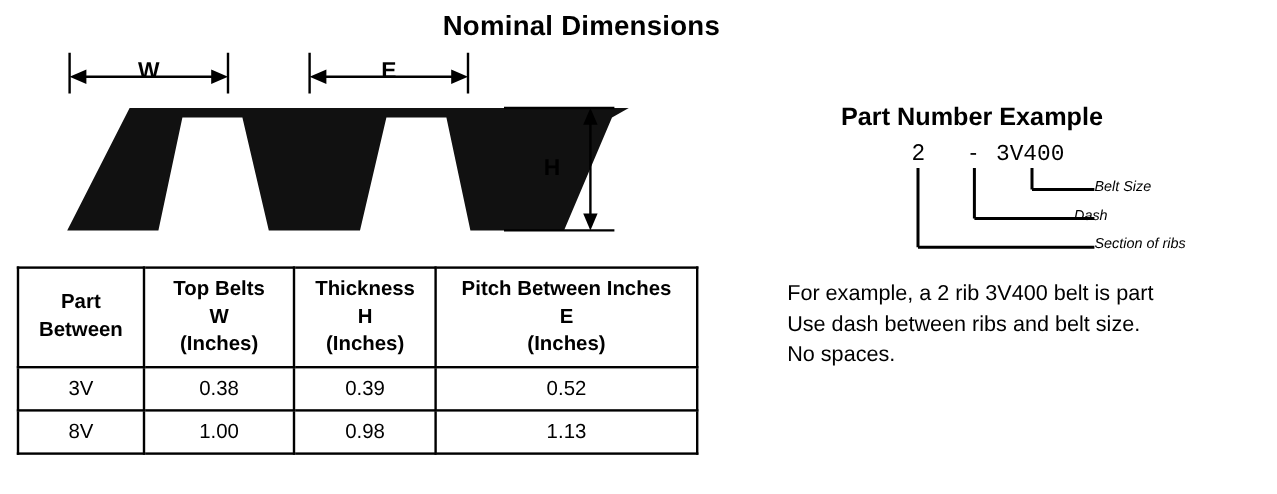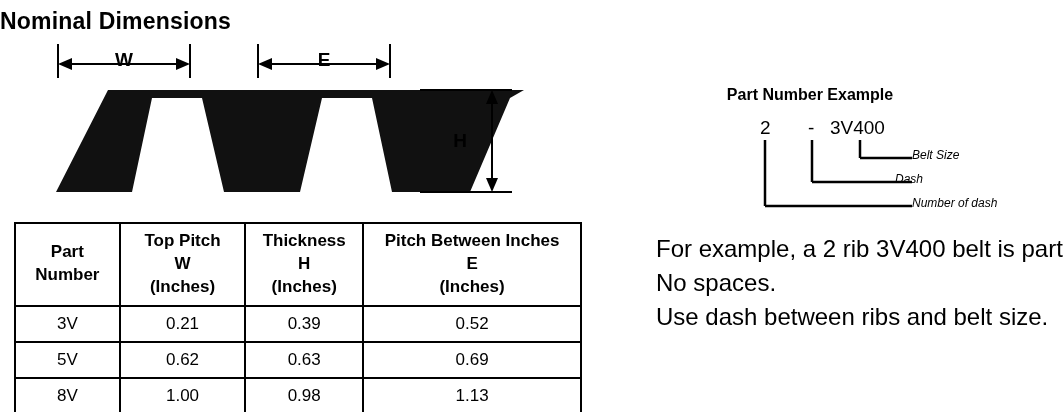--- a/index.html
+++ b/index.html
@@ -23,21 +23,21 @@
     top: 0;
     width: 600px;
     height: 412px;
   }
 
   #diagram-title {
     position: absolute;
     left: 0;
     top: 8px;
     width: 600px;
-    text-align: left;
+    text-align: right;
     font-size: 23px;
     font-weight: bold;
     letter-spacing: 0.2px;
   }
 
   
   .dim-row {
     position: absolute;
     height: 24px;
   }
@@ -93,48 +93,48 @@
     top: 0;
     width: 464px;
     height: 412px;
   }
   #pn-title {
     position: absolute;
     left: 0;
     top: 86px;
     width: 420px;
     text-align: center;
-    font-size: 16px;
+    font-size: 21px;
     font-weight: bold;
   }
   #pn-parts {
     position: absolute;
     top: 117px;
     left: 0;
     width: 420px;
     text-align: center;
     font-size: 19px;
   }
   #pn-parts .p-qty { position: absolute; left: 160px; top: 0; }
   #pn-parts .p-dash { position: absolute; left: 208px; top: 0; }
-  #pn-parts .p-size { position: absolute; left: 230px; top: 0; }
+  #pn-parts .p-size { position: absolute; left: 230px; top: 0; font-family: Liberation Mono, monospace; }
 
   .callout-label {
     position: absolute;
     font-size: 12px;
     white-space: nowrap;
     font-style: italic;
   }
 
   #pn-text {
     position: absolute;
     left: 56px;
     top: 232px;
     width: 400px;
-    font-size: 24px;
+    font-size: 18px;
     line-height: 1.42;
   }
   #pn-text div { white-space: nowrap; }
 </style>
 </head>
 <body>
 
 <div id="left-panel">
 
   <div id="diagram-title">Nominal Dimensions</div>
@@ -180,51 +180,45 @@
     <colgroup>
       <col class="c1">
         <col class="c2">
         <col class="c3">
         <col class="c4">
     </colgroup>
     <thead>
       <tr>
         <th>
           <span>Part</span><br>
-          <span>Number</span>
-        </th>
-        <th>
-          <span>Top Pitch</span><br>
+          <span>Between</span>
+        </th>
+        <th>
+          <span>Top Belts</span><br>
           <span>W</span><br>
           <span>(Inches)</span>
         </th>
         <th>
           <span>Thickness</span><br>
           <span>H</span><br>
           <span>(Inches)</span>
         </th>
         <th>
           <span>Pitch Between Inches</span><br>
           <span>E</span><br>
           <span>(Inches)</span>
         </th>
       </tr>
     </thead>
     <tbody>
       <tr>
         <td>3V</td>
-        <td>0.21</td>
+        <td>0.38</td>
         <td>0.39</td>
         <td>0.52</td>
-      </tr>
-      <tr>
-        <td>5V</td>
-        <td>0.62</td>
-        <td>0.63</td>
-        <td>0.69</td>
       </tr>
       <tr>
         <td>8V</td>
         <td>1.00</td>
         <td>0.98</td>
         <td>1.13</td>
       </tr>
     </tbody>
   </table>
 </div>
@@ -246,20 +240,20 @@
 
     <line x1="212" y1="2" x2="212" y2="44" stroke="#000" stroke-width="2.5"></line>
     <line x1="212" y1="44" x2="312" y2="44" stroke="#000" stroke-width="2.5"></line>
 
     <line x1="165" y1="2" x2="165" y2="68" stroke="#000" stroke-width="2.5"></line>
     <line x1="165" y1="68" x2="312" y2="68" stroke="#000" stroke-width="2.5"></line>
   </svg>
 
   <div class="callout-label" style="left:312px;top:148px;">Belt Size</div>
   <div class="callout-label" style="left:295px;top:172px;">Dash</div>
-  <div class="callout-label" style="left:312px;top:196px;">Number of dash</div>
+  <div class="callout-label" style="left:312px;top:196px;">Section of ribs</div>
 
   <div id="pn-text">
     <div>For example, a 2 rib 3V400 belt is part</div>
+    <div>Use dash between ribs and belt size.</div>
     <div>No spaces.</div>
-    <div>Use dash between ribs and belt size.</div>
   </div>
 </div>
 
 </body></html>

